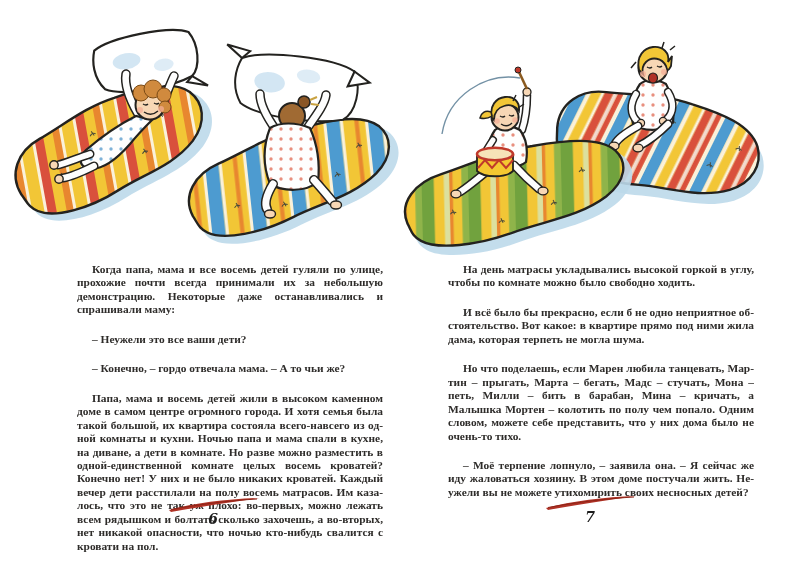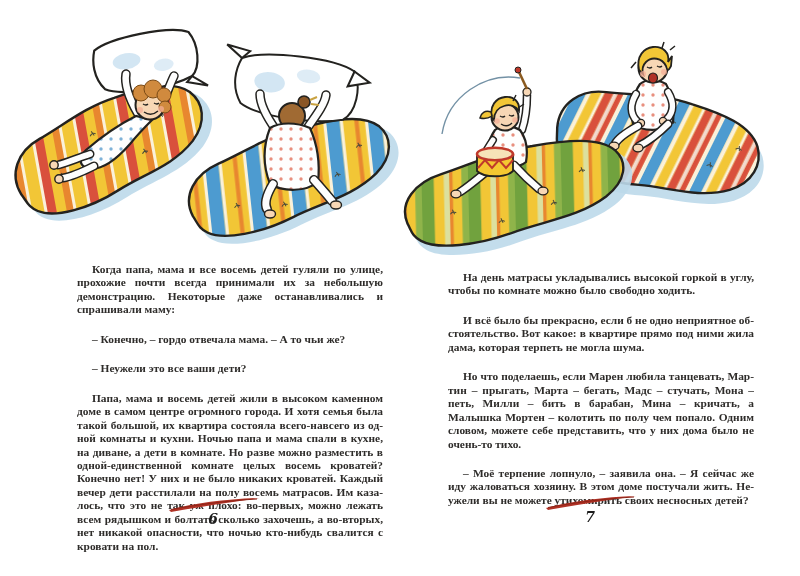--- a/index.html
+++ b/index.html
@@ -147,22 +147,22 @@
         <path d="M306,164 C314,173 320,180 324,185" fill="none" stroke="#23221f" stroke-width="10" stroke-linecap="round"></path>
         <path d="M306,164 C314,173 320,180 324,185" fill="none" stroke="#fdfdfd" stroke-width="7" stroke-linecap="round"></path>
         <ellipse cx="262" cy="198" rx="5.5" ry="4" fill="#f7d7b5" stroke="#23221f" stroke-width="1.4"></ellipse>
         <ellipse cx="328" cy="189" rx="5.5" ry="4" fill="#f7d7b5" stroke="#23221f" stroke-width="1.4"></ellipse>
       </g>
     </svg>
   </div>
 
   <div class="page-text" style="left:61px;top:247px;">
     <p>Когда папа, мама и все восемь детей гуляли по улице, прохожие почти всегда принимали их за небольшую демон­страцию. Некоторые даже останавливались и спрашивали маму:</p>
+    <p>– Неужели это все ваши дети?</p>
     <p>– Конечно, – гордо отвечала мама. – А то чьи же?</p>
-    <p>– Неужели это все ваши дети?</p>
     <p>Папа, мама и восемь детей жили в высоком каменном доме в самом центре огромного города. И хотя семья была такой большой, их квартира состояла всего-навсего из од­ной комнаты и кухни. Ночью папа и мама спали в кухне, на диване, а дети в комнате. Но разве можно разместить в одной-единственной комнате целых восемь кроватей? Конечно нет! У них и не было никаких кроватей. Каждый вечер дети расстилали на полу восемь матрасов. Им каза­лось, что это не так уж плохо: во-первых, можно лежать всем рядышком и болтать сколько захочешь, а во-вторых, нет никакой опасности, что ночью кто-нибудь свалится с кровати на пол.</p>
   </div>
 
   <div class="footer" style="left:161px;top:498px;">
     <svg width="104" height="14" viewBox="0 0 104 14">
       <path d="M8,12 C34,5 66,1 98,0 C66,5 36,9 10,14 Z" fill="#b03226"></path>
       <path d="M10,11.5 C40,6 70,2.5 96,1" fill="none" stroke="#8e2417" stroke-width="1"></path>
     </svg>
     <span class="num">6</span>
   </div>
@@ -243,21 +243,21 @@
         <path d="M91,90 C85,88 81,91 80,96 C84,97 89,96 92,94 Z" fill="#f2c636" stroke="#23221f" stroke-width="1.5"></path>
         <path d="M118,86 l6,-4 M113,79 l3,-6" stroke="#23221f" stroke-width="1.4" fill="none"></path>
         <path d="M100,94 q3,2 5,0 M109,93 q3,2 5,0" fill="none" stroke="#23221f" stroke-width="1.3"></path>
         <path d="M101,102 Q107,106 112,101" fill="none" stroke="#23221f" stroke-width="1.4"></path>
         <circle cx="97" cy="99" r="2.8" fill="#f4ae96" opacity="0.75"></circle>
         <circle cx="115" cy="98" r="2.8" fill="#f4ae96" opacity="0.75"></circle>
       </g>
     </svg>
   </div>
 
-  <div class="page-text" style="left:32px;top:255px;">
+  <div class="page-text" style="left:32px;top:247px;">
     <p>На день матрасы укладывались высокой горкой в углу, чтобы по комнате можно было свободно ходить.</p>
     <p>И всё было бы прекрасно, если б не одно неприятное об­стоятельство. Вот какое: в квартире прямо под ними жила дама, которая терпеть не могла шума.</p>
     <p>Но что поделаешь, если Марен любила танцевать, Мар­тин – прыгать, Марта – бегать, Мадс – стучать, Мона – петь, Милли – бить в барабан, Мина – кричать, а Малышка Мор­тен – колотить по полу чем попало. Одним словом, можете себе представить, что у них дома было не очень-то тихо.</p>
     <p>– Моё терпение лопнуло, – заявила она. – Я сейчас же иду жаловаться хозяину. В этом доме постучали жить. Не­ужели вы не можете утихомирить своих несносных детей?</p>
   </div>
 
   <div class="footer" style="left:138px;top:496px;">
     <svg width="104" height="14" viewBox="0 0 104 14">
       <path d="M8,12 C34,5 66,1 98,0 C66,5 36,9 10,14 Z" fill="#b03226"></path>
       <path d="M10,11.5 C40,6 70,2.5 96,1" fill="none" stroke="#8e2417" stroke-width="1"></path>

